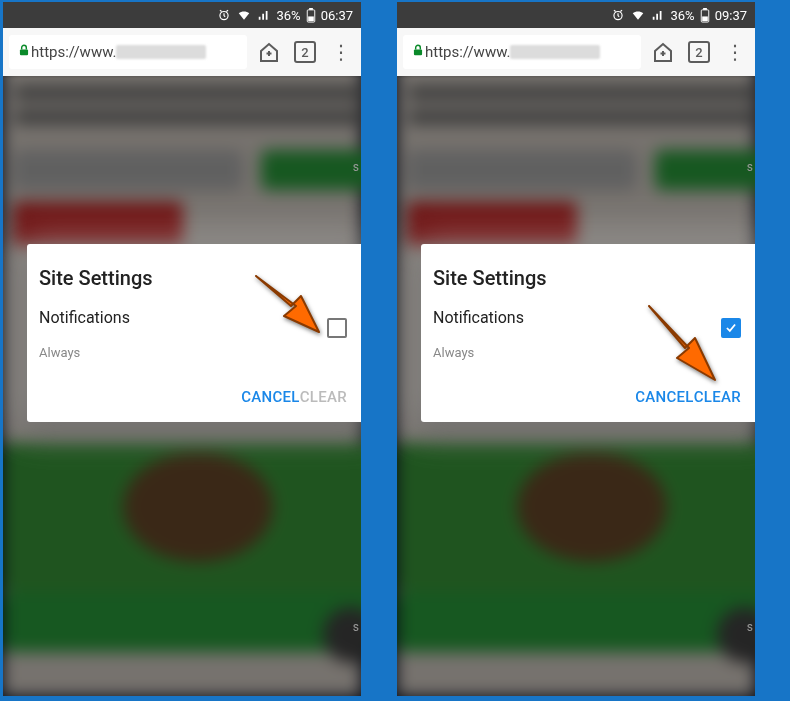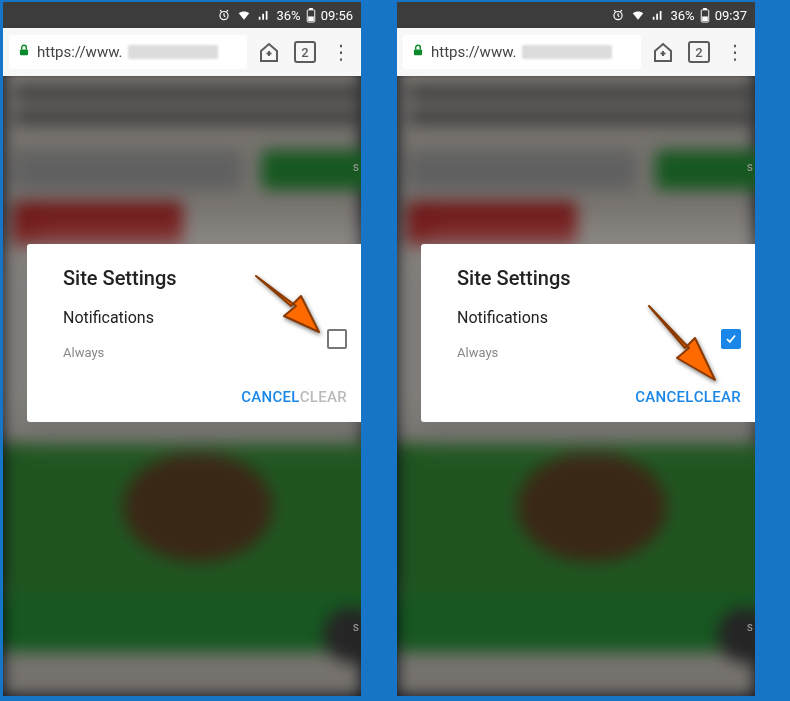--- a/index.html
+++ b/index.html
@@ -80,21 +80,20 @@
     box-shadow: 0 1px 2px rgba(0,0,0,0.2);
   }
   .urlbar {
     flex: 1;
     background: #fff;
     border-radius: 3px;
     height: 34px;
     display: flex;
     align-items: center;
     padding: 0 8px;
-    gap: 6px;
     color: #444;
     font-size: 15px;
     overflow: hidden;
   }
   .url-hidden {
     background: #dcdcdc;
     height: 14px;
     width: 90px;
     border-radius: 2px;
     filter: blur(1px);
@@ -116,32 +115,32 @@
 
   
   .dialog {
     position: absolute;
     left: 24px;
     top: 242px;
     width: 342px;
     background: #fff;
     border-radius: 3px;
     box-shadow: 0 0 40px 10px rgba(255,255,255,0.3), 0 10px 30px rgba(0,0,0,0.4);
-    padding: 22px 22px 10px 36px;
+    padding: 22px 22px 10px 12px;
     z-index: 10;
   }
   .dialog-title {
     font-size: 20px;
     color: #222;
     font-weight: 500;
     margin-bottom: 18px;
   }
   .notif-row {
     display: flex;
-    align-items: center;
+    align-items: flex-start;
     justify-content: space-between;
   }
   .notif-text .lbl {
     font-size: 16px;
     color: #222;
   }
   .notif-text .sub {
     font-size: 13px;
     color: #888;
     margin-top: 18px;
@@ -225,21 +224,21 @@
         </svg>
       </span>
     <span>36%</span>
     <span>
         <svg width="10" height="15" viewBox="0 0 10 16" fill="#fff">
           <rect x="1" y="2" width="8" height="13" rx="1" fill="none" stroke="#fff"></rect>
           <rect x="3" y="0" width="4" height="2"></rect>
           <rect x="2" y="9" width="6" height="5"></rect>
         </svg>
       </span>
-    <span>09:56</span>
+    <span>06:37</span>
   </div>
 
   <div class="toolbar">
     <div class="urlbar">
       <span><svg width="14" height="16" viewBox="0 0 24 24" fill="#0a8a2a">
             <rect x="5" y="11" width="14" height="10" rx="2"></rect>
             <path d="M8 11V8a4 4 0 018 0v3" fill="none" stroke="#0a8a2a" stroke-width="2.5"></path>
           </svg></span>
       <span>https://www.</span>
       <span class="url-hidden"></span>

